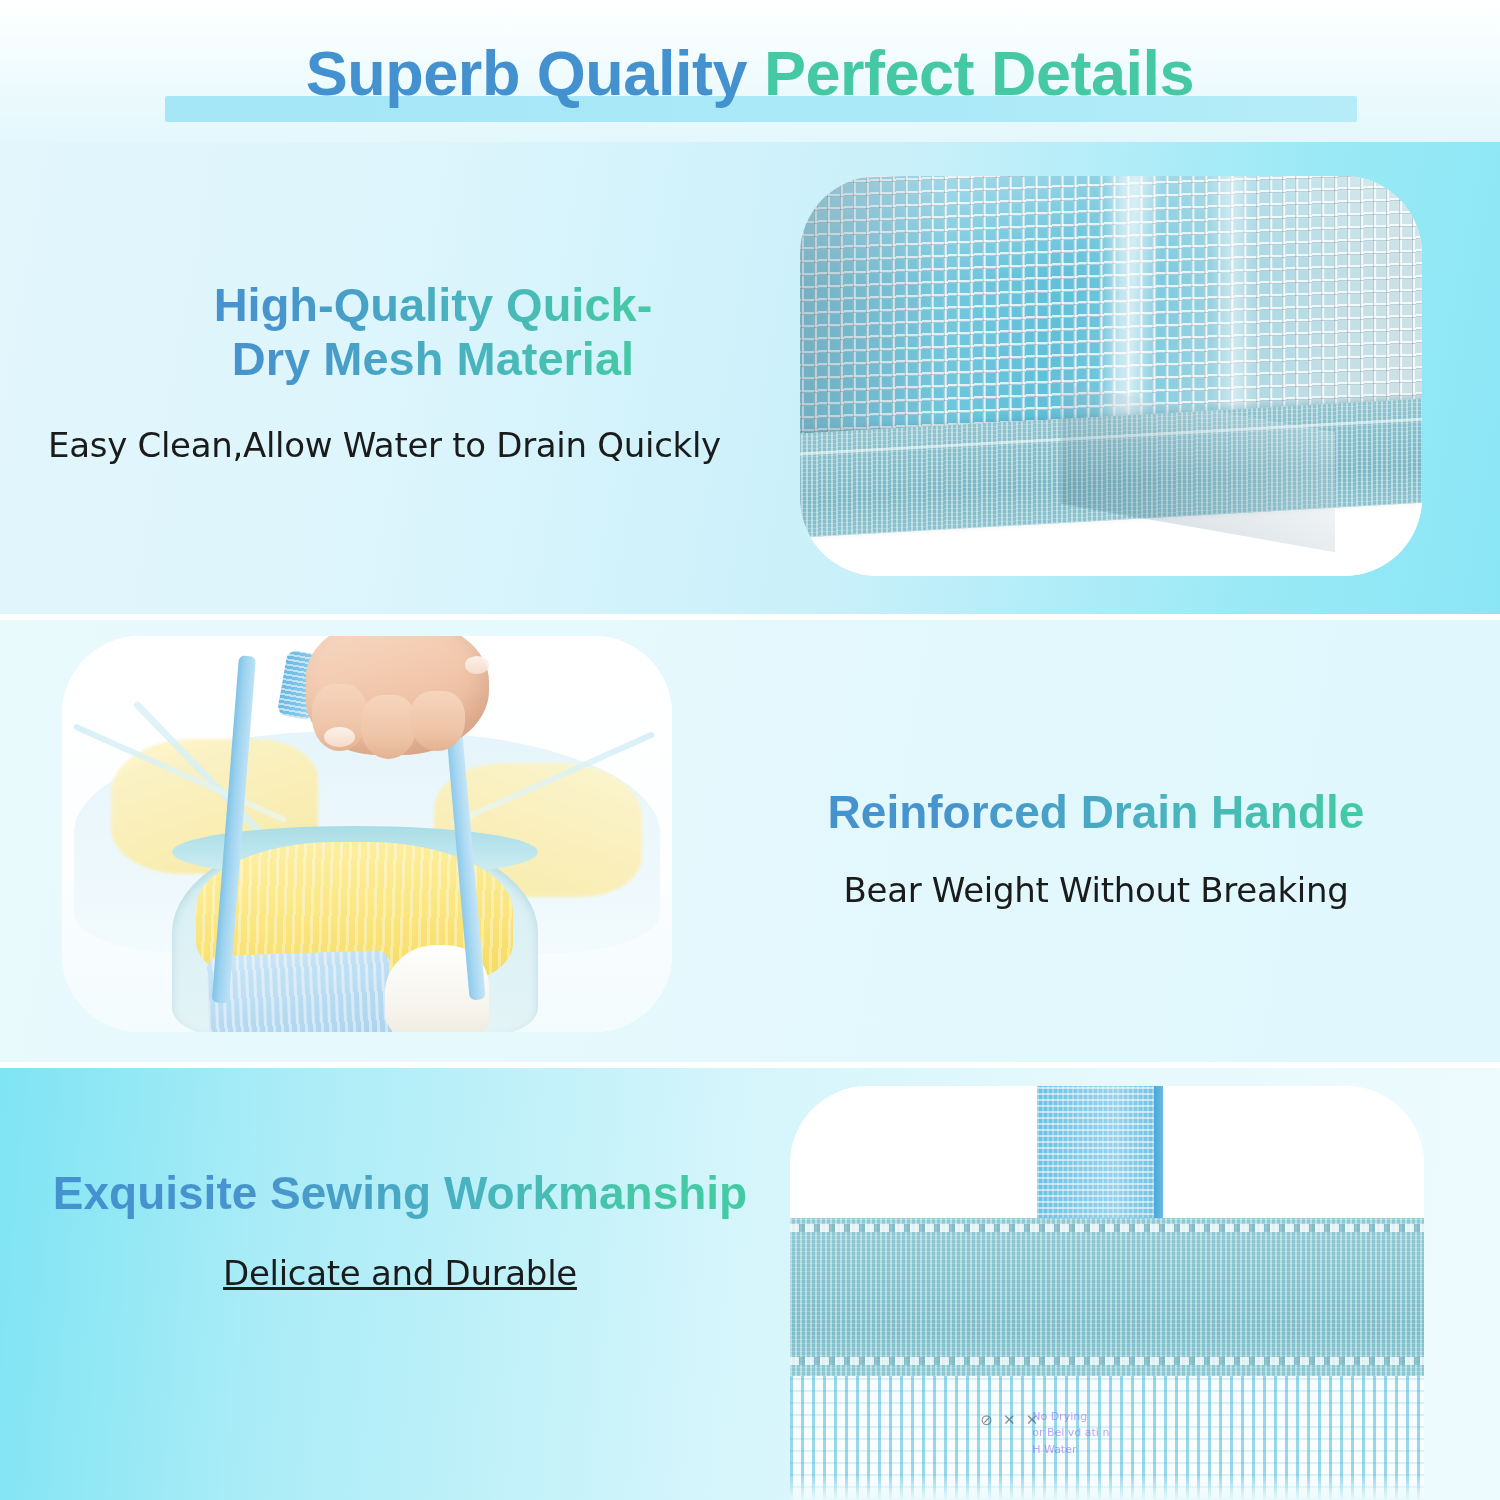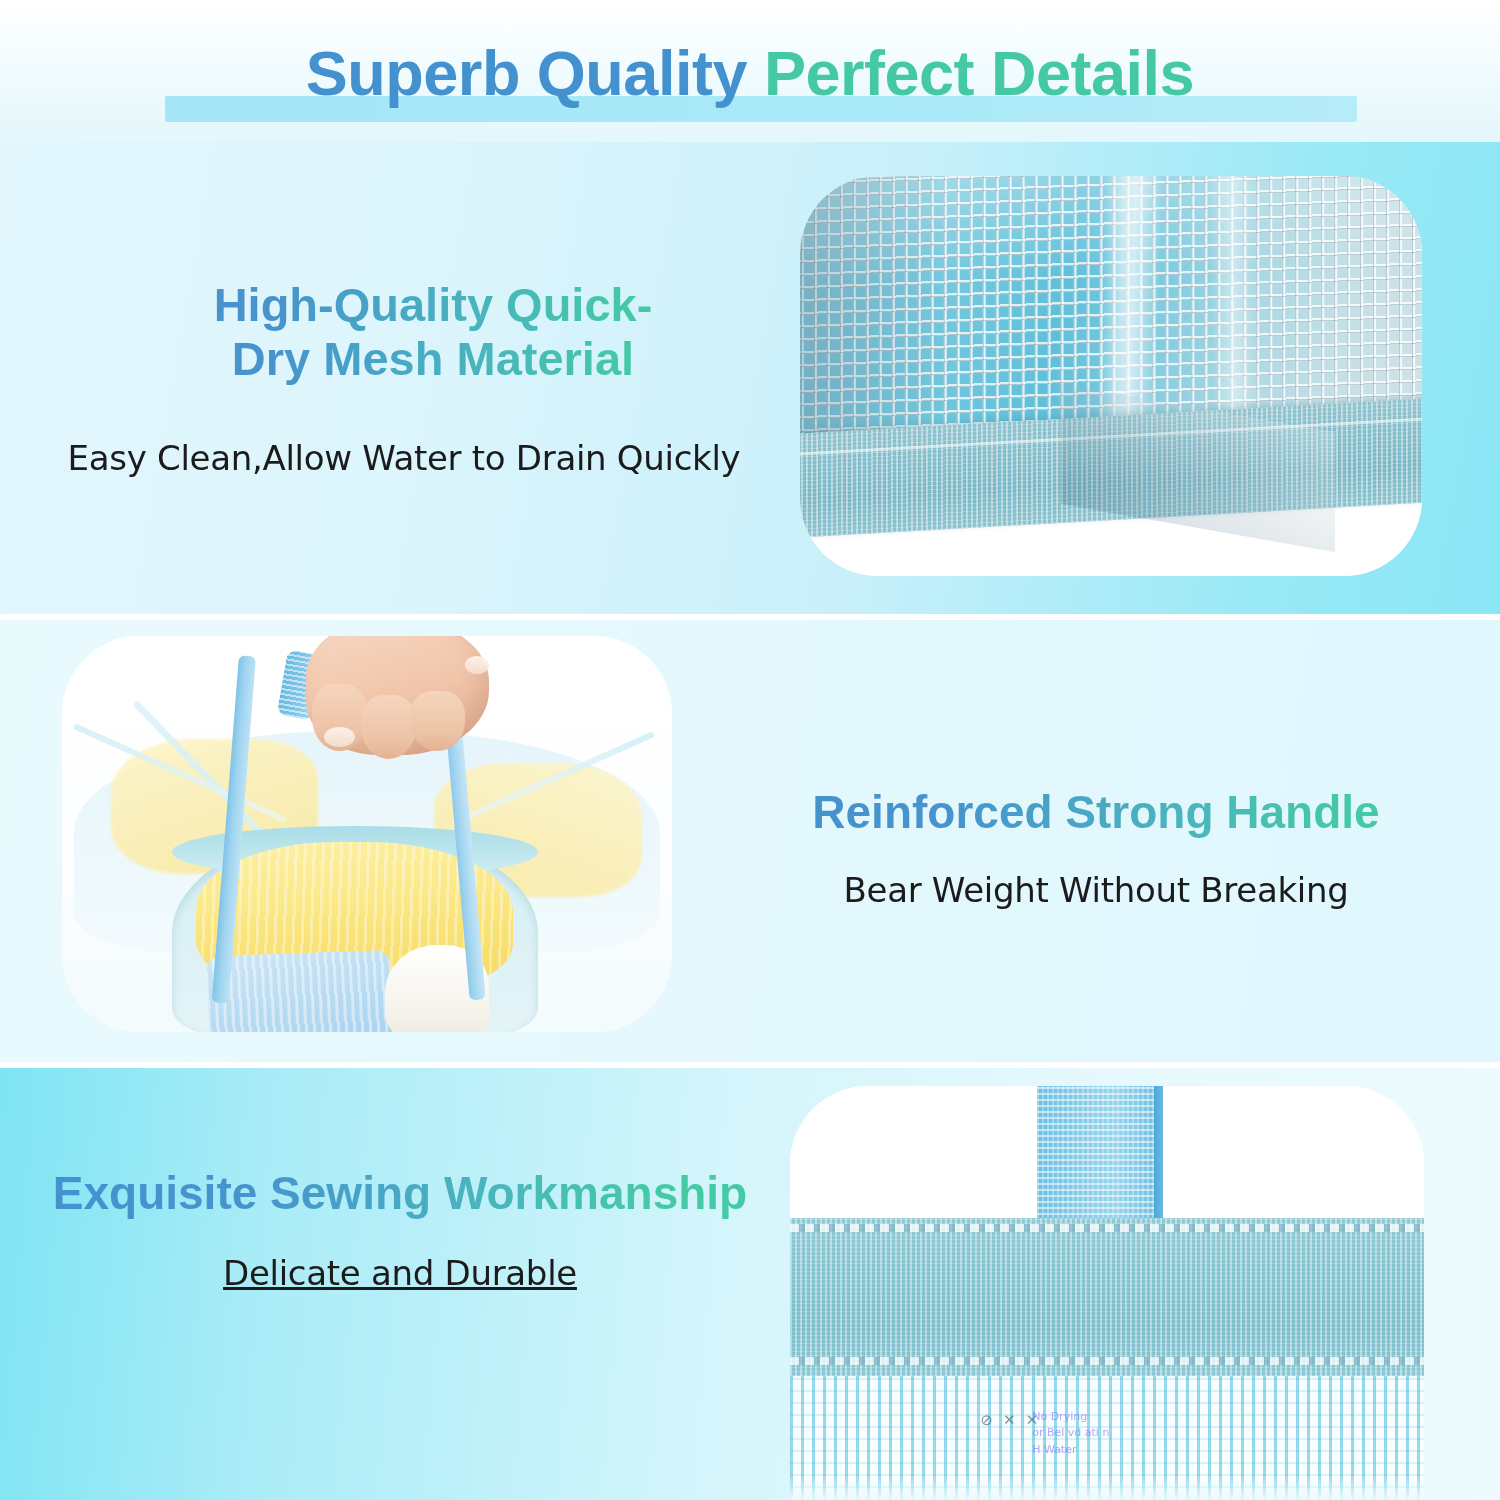--- a/index.html
+++ b/index.html
@@ -49,21 +49,21 @@
     -webkit-text-fill-color:transparent;color:transparent;
     margin:0;white-space:pre-line;
   }
   .feat-sub{
     font-size:34px;font-weight:400;color:#1b1b1b;margin:0;
     font-family:"DejaVu Sans",sans-serif;letter-spacing:-0.3px;
   }
 
   .b1-text{left:48px;top:278px;width:712px;}
   .b1-text .feat-head{text-align:center;padding-left:58px;}
-  .b1-text .feat-sub{margin-top:53px;text-align:center;}
+  .b1-text .feat-sub{margin-top:40px;text-align:left;}
 
   .b2-text{left:706px;top:786px;width:780px;text-align:center;}
   .b2-text .feat-head{font-size:46px;}
   .b2-text .feat-sub{margin-top:32px;text-align:center;}
 
   .b3-text{left:10px;top:1167px;width:780px;text-align:center;}
   .b3-text .feat-head{font-size:46px;}
   .b3-text .feat-sub{margin-top:34px;text-decoration:underline;}
 
   
@@ -349,21 +349,21 @@
       <div class="p2-hand"></div>
       <div class="p2-finger p2-f1"></div>
       <div class="p2-finger p2-f2"></div>
       <div class="p2-finger p2-f3"></div>
       <div class="p2-nail p2-n1"></div>
       <div class="p2-nail p2-n2"></div>
     </div>
   </div>
 
   <div class="txt-block b2-text">
-    <p class="feat-head">Reinforced Strong Handle</p>
+    <p class="feat-head">Reinforced Drain Handle</p>
     <p class="feat-sub">Bear Weight Without Breaking</p>
   </div>
 
   <div class="gap" style="top:1062px"></div>
 
   <div class="band band3"></div>
 
   <div class="txt-block b3-text">
     <p class="feat-head">Exquisite Sewing Workmanship</p>
     <p class="feat-sub">Delicate and Durable</p>

